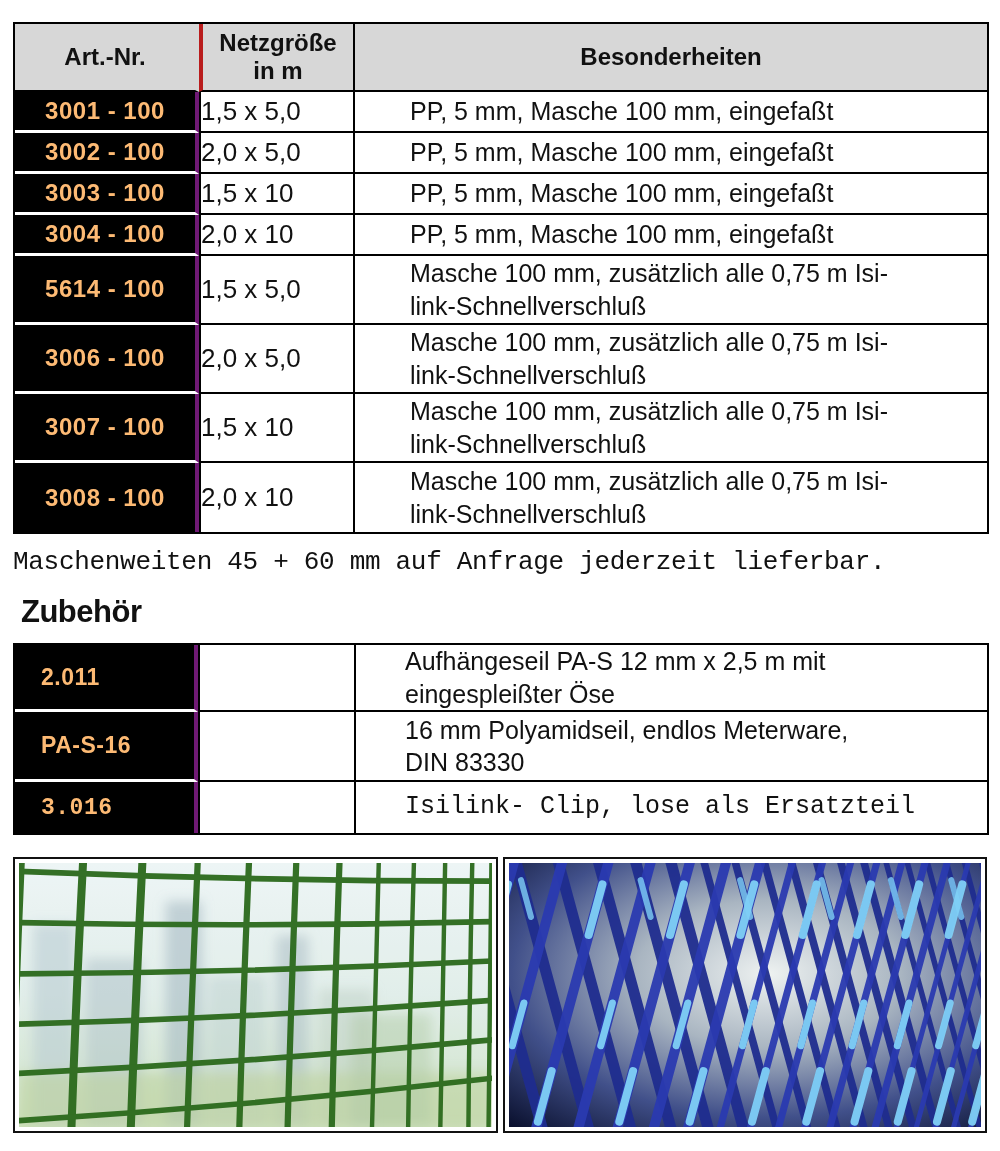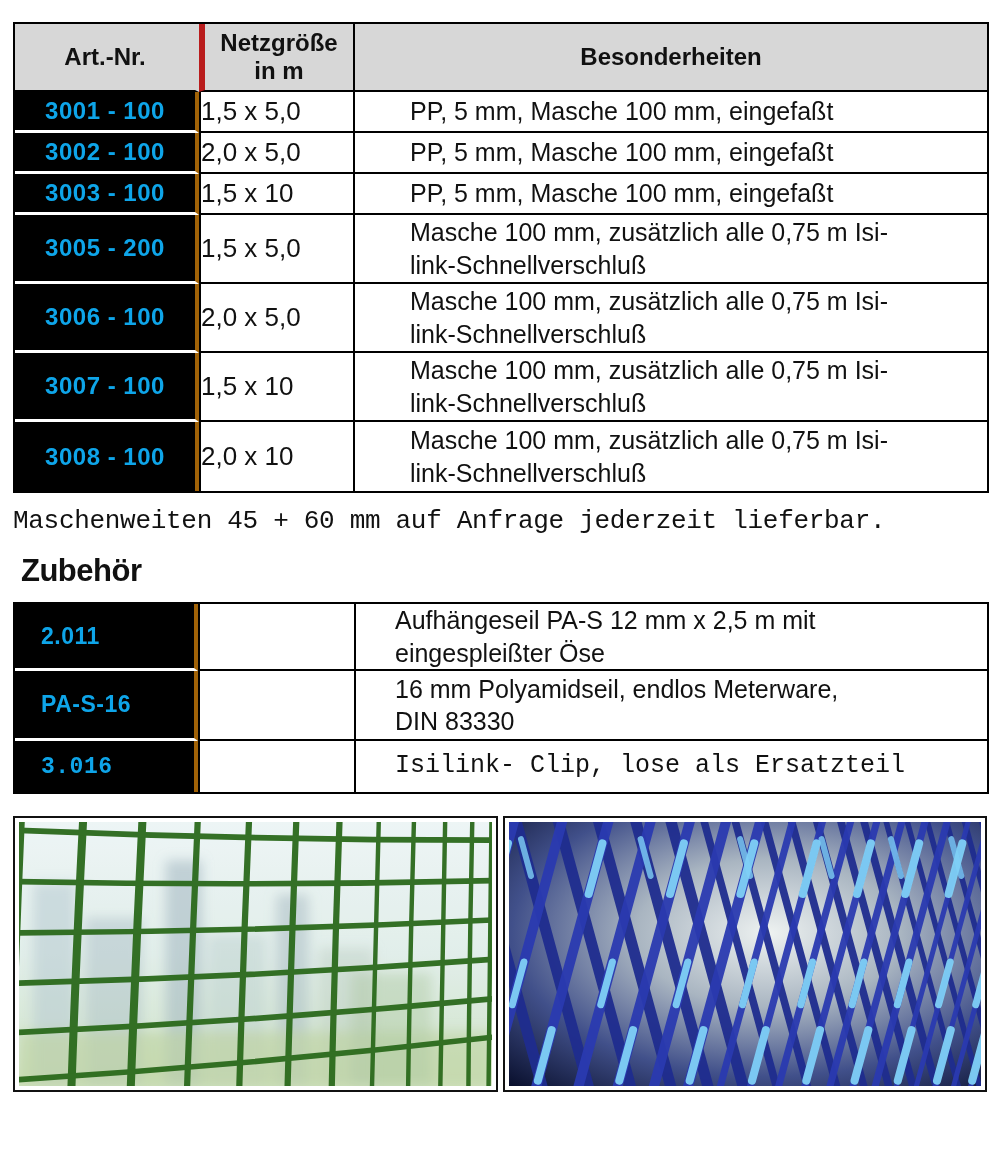--- a/index.html
+++ b/index.html
@@ -13,39 +13,39 @@
   }
   .page { padding: 22px 13px 0 13px; }
 
   table { border: 2px solid #000; border-spacing: 0; border-collapse: separate; table-layout: fixed; width: 972px; }
   td, th { overflow: hidden; vertical-align: middle; padding: 0; }
 
   
   th { background: #d7d7d7; font-size: 24px; font-weight: bold; text-align: center;
        border-bottom: 2px solid #000; height: 68px; line-height: 1.15; white-space: pre-line; }
   th.h-art  { border-right: 4px solid #d7d7d7; }
-  th.h-size { border-left: 6px solid #b91c1c; }
+  th.h-size { border-left: 4px solid #b91c1c; }
   th.h-det  { border-left: 2px solid #000; }
 
-  td.c1 { background: #000; color: #0ea5e9; font-weight: bold; font-size: 24px; text-align: center;
-          border-right: 4px solid #a16207; border-bottom: 3px solid #fff; letter-spacing: .5px; }
+  td.c1 { background: #000; color: #fdba74; font-weight: bold; font-size: 24px; text-align: center;
+          border-right: 4px solid #701a75; border-bottom: 3px solid #fff; letter-spacing: .5px; }
   td.c2 { font-size: 26px; text-align: left; border-left: 2px solid #000; border-bottom: 2px solid #000; }
   td.c3 { font-size: 25px; text-align: left; padding-left: 55px; border-left: 2px solid #000;
           border-bottom: 2px solid #000; line-height: 1.3; white-space: pre-line; }
   tr.single { height: 41px; }
   tr.double { height: 69px; }
   tr.last td { border-bottom: 0 !important; }
 
   
   .note { font-size: 26px; margin: 13px 0 8px 0; letter-spacing: -0.3px; font-family: Liberation Mono, monospace; }
   .subheading { font-size: 31px; font-weight: bold; margin: 17px 0 13px 8px; letter-spacing: -0.5px; }
 
   
   .t2 td.c1 { text-align: left; padding-left: 26px; font-size: 23px; }
-  .t2 td.c3 { padding-left: 39px; }
+  .t2 td.c3 { padding-left: 49px; }
   .t2 tr.rA { height: 61px; }
   .t2 tr.rB { height: 70px; }
   .t2 tr.rC { height: 51px; font-family: Liberation Mono, monospace; }
 
   
   .photos { display: flex; gap: 5px; margin-top: 22px; width: 974px; }
   .photo { flex: 1; margin: 0; border: 2px solid #111; background: #fff; padding: 4px; height: 276px; }
   .photo svg { display: block; width: 100%; height: 100%; }
 </style>
 </head>
@@ -74,22 +74,27 @@
     <tr class="single">
       <td class="c1">3002 - 100</td>
       <td class="c2">2,0 x 5,0</td>
       <td class="c3">PP, 5 mm, Masche 100 mm, eingefaßt</td>
     </tr>
     <tr class="single">
       <td class="c1">3003 - 100</td>
       <td class="c2">1,5 x 10</td>
       <td class="c3">PP, 5 mm, Masche 100 mm, eingefaßt</td>
     </tr>
+    <tr class="single">
+      <td class="c1">3004 - 100</td>
+      <td class="c2">2,0 x 10</td>
+      <td class="c3">PP, 5 mm, Masche 100 mm, eingefaßt</td>
+    </tr>
     <tr class="double">
-      <td class="c1">3005 - 200</td>
+      <td class="c1">5614 - 100</td>
       <td class="c2">1,5 x 5,0</td>
       <td class="c3">Masche 100 mm, zusätzlich alle 0,75 m Isi-
 link-Schnellverschluß</td>
     </tr>
     <tr class="double">
       <td class="c1">3006 - 100</td>
       <td class="c2">2,0 x 5,0</td>
       <td class="c3">Masche 100 mm, zusätzlich alle 0,75 m Isi-
 link-Schnellverschluß</td>
     </tr>

